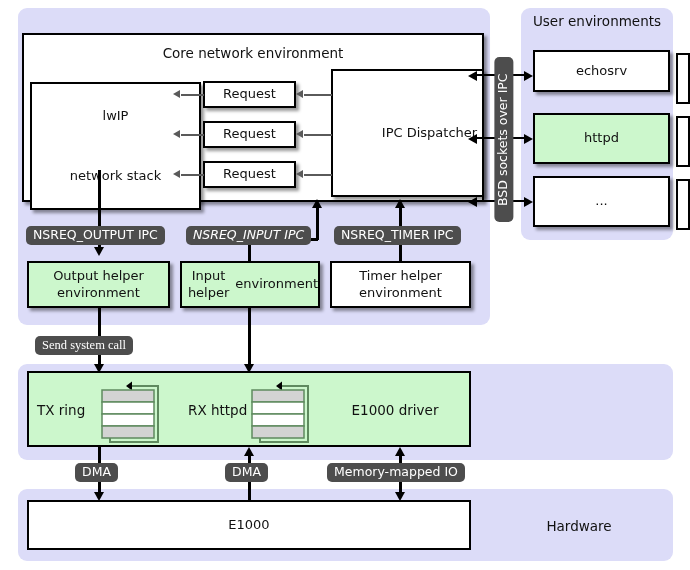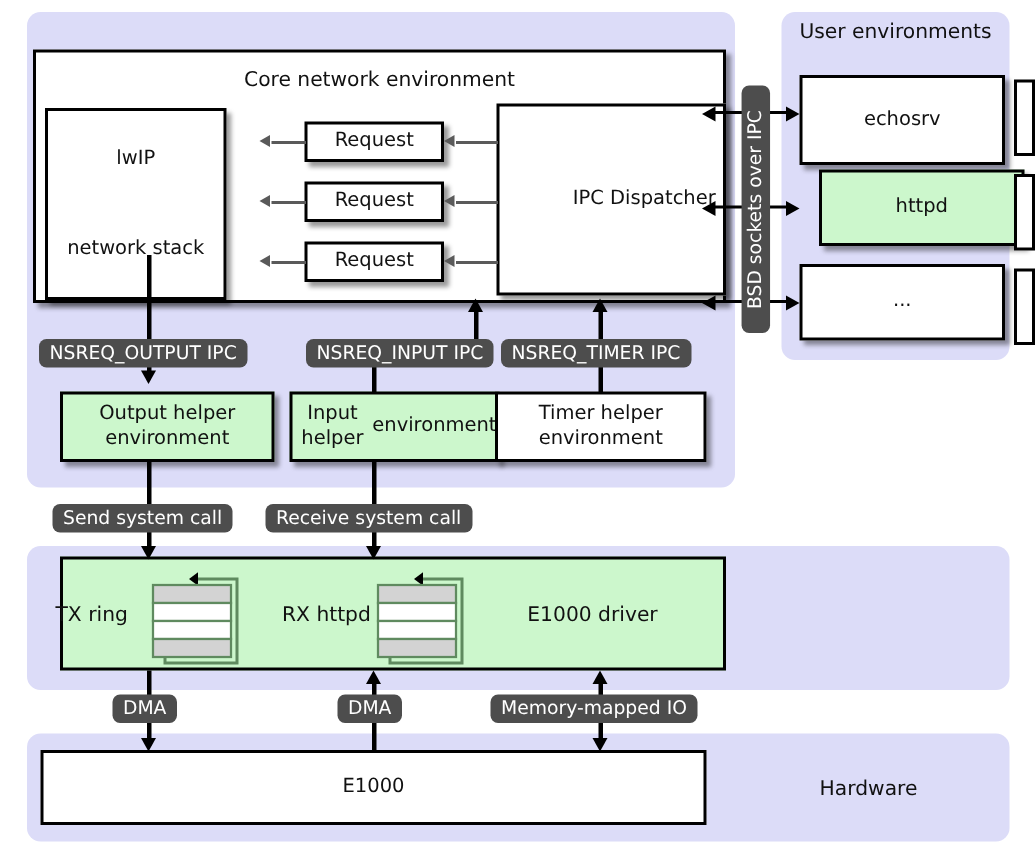--- a/index.html
+++ b/index.html
@@ -41,21 +41,21 @@
     box-sizing: border-box;
     display: flex;
     align-items: center;
     justify-content: center;
     text-align: center;
     font-size: 13px;
     color: #111111;
     line-height: 1.25;
   }
   .box.shadow { box-shadow: 3px 3px 3px rgba(0,0,0,0.40); }
-  .box.green { background: #ccf7cc; margin-left: 13px; }
+  .box.green { background: #ccf7cc; }
 
   
   .pill {
     position: absolute;
     background: #4d4d4d;
     color: #ffffff;
     font-size: 12.5px;
     border-radius: 5px;
     padding: 2px 7px 3px 7px;
     white-space: nowrap;
@@ -114,21 +114,21 @@
   <div class="panel-title" style="left:521px; top:13px; width:152px;">User environments</div>
 
   <div class="panel" style="left:18px; top:364px; width:655px; height:96px;"></div>
 
   <div class="panel" style="left:18px; top:489px; width:655px; height:72px;"></div>
   <div class="panel-title" style="left:484px; top:518px; width:190px;">Hardware</div>
 
   <div class="box shadow" style="left:22px; top:33px; width:462px; height:169px; display:block;"></div>
   <div class="panel-title" style="left:22px; top:45px; width:462px;">Core network environment</div>
 
-  <div class="box shadow" style="left:30px; top:72px; width:121px; height:128px; flex-direction:column;gap:44px;">
+  <div class="box shadow" style="left:30px; top:82px; width:171px; height:128px; flex-direction:column;gap:44px;">
     <span>lwIP</span>
     <span>network stack</span>
   </div>
 
   <div class="box shadow" style="left:331px; top:69px; width:153px; height:128px;padding-left:44px;">
     <span>IPC Dispatcher</span>
   </div>
 
   <div class="box shadow" style="left:203px; top:81px; width:93px; height:27px;">
     <span>Request</span>
@@ -153,21 +153,21 @@
 
   <div class="ln gray" style="left:304px; top:173.5px; width:28px; height:2px;"></div>
   <div class="arw gleft" style="left:296px; top:170px;"></div>
   <div class="ln gray" style="left:181px; top:173.5px; width:23px; height:2px;"></div>
   <div class="arw gleft" style="left:173px; top:170px;"></div>
 
   <div class="stack-edge" style="left:676px; top:53px; width:14px; height:51px;"></div>
   <div class="stack-edge" style="left:676px; top:116px; width:14px; height:51px;"></div>
   <div class="stack-edge" style="left:676px; top:179px; width:14px; height:51px;"></div>
 
-  <div class="box shadow" style="left:533px; top:50px; width:137px; height:60px;align-items:center;">
+  <div class="box shadow" style="left:533px; top:50px; width:137px; height:42px;align-items:center;">
     <span>echosrv</span>
   </div>
   <div class="box shadow green" style="left:533px; top:113px; width:137px; height:51px;">
     <span>httpd</span>
   </div>
   <div class="box shadow" style="left:533px; top:176px; width:137px; height:51px;">
     <span>...</span>
   </div>
 
   <div class="pill vertical" style="left:494px; top:57px; height:165px;">BSD sockets over IPC</div>
@@ -181,21 +181,21 @@
   <div class="arw left" style="left:468px; top:133.5px;"></div>
   <div class="ln" style="left:509px; top:137px; width:18px; height:2px;"></div>
   <div class="arw right" style="left:524px; top:133.5px;"></div>
 
   <div class="ln" style="left:476px; top:200px; width:22px; height:2px;"></div>
   <div class="arw left" style="left:468px; top:196.5px;"></div>
   <div class="ln" style="left:509px; top:200px; width:18px; height:2px;"></div>
   <div class="arw right" style="left:524px; top:196.5px;"></div>
 
   <div class="pill" style="left:26px; top:226px;">NSREQ_OUTPUT IPC</div>
-  <div class="pill" style="left:204px; top:226px;">NSREQ_INPUT IPC</div>
+  <div class="pill" style="left:186px; top:226px;font-style:italic;">NSREQ_INPUT IPC</div>
   <div class="pill" style="left:334px; top:226px;">NSREQ_TIMER IPC</div>
 
   <div class="ln" style="left:98px; top:170px; width:2.5px; height:79px;"></div>
   <div class="arw down" style="left:94px; top:247px;"></div>
 
   <div class="ln" style="left:248px; top:238px; width:2.5px; height:24px;"></div>
   <div class="ln" style="left:248px; top:238px; width:70px; height:2.5px;"></div>
   <div class="ln" style="left:316px; top:204px; width:2.5px; height:36px;"></div>
   <div class="arw up" style="left:312px; top:199px;"></div>
 
@@ -208,22 +208,21 @@
   </div>
   <div class="box shadow green" style="left:180px; top:261px; width:140px; height:47px; flex-direction:row;">
     <span>Input helper</span>
     <span>environment</span>
   </div>
   <div class="box shadow" style="left:330px; top:261px; width:141px; height:47px; flex-direction:column;">
     <span>Timer helper</span>
     <span>environment</span>
   </div>
 
-  <div class="pill" style="left:35px; top:336px;">Send system call</div>
-  <div class="pill" style="left:177px; top:336px;">Receive system call</div>
+  <div class="pill" style="left:35px; top:336px;font-family:Liberation Serif, serif;">Send system call</div>
 
   <div class="ln" style="left:98px; top:308px; width:2.5px; height:59px;"></div>
   <div class="arw down" style="left:94px; top:364px;"></div>
 
   <div class="ln" style="left:248px; top:308px; width:2.5px; height:59px;"></div>
   <div class="arw down" style="left:244px; top:364px;"></div>
 
   <div class="box green" style="left:27px; top:371px; width:444px; height:76px; display:block;"></div>
 
   <div class="panel-title" style="left:37px; top:402px; width:70px; text-align:left;">TX ring</div>

